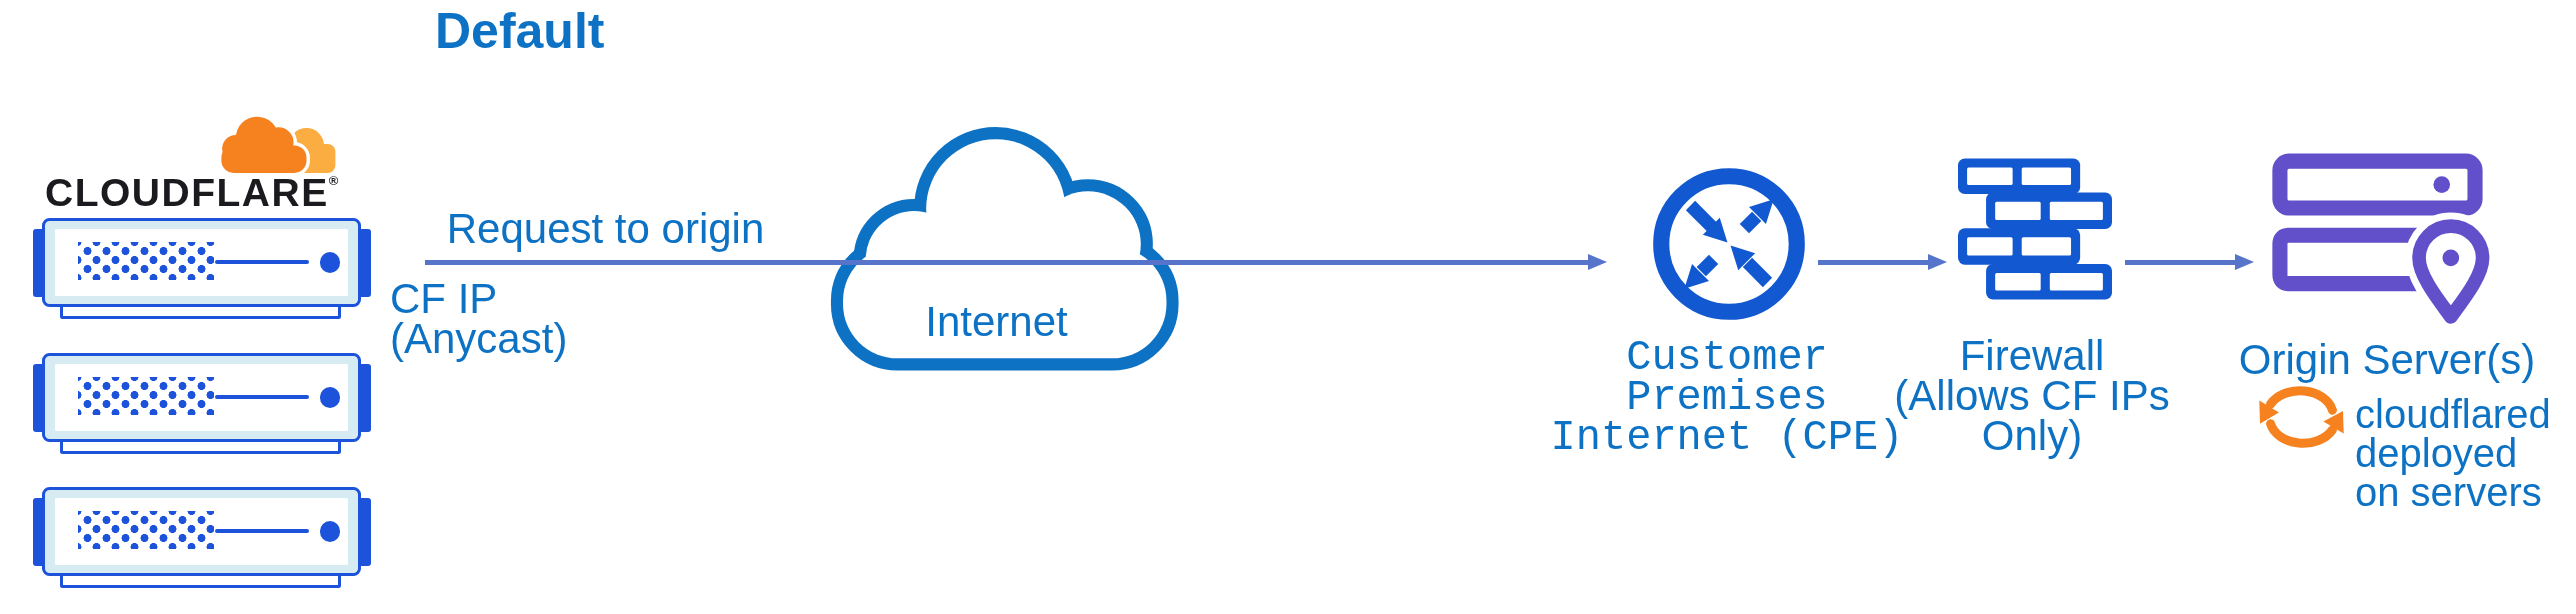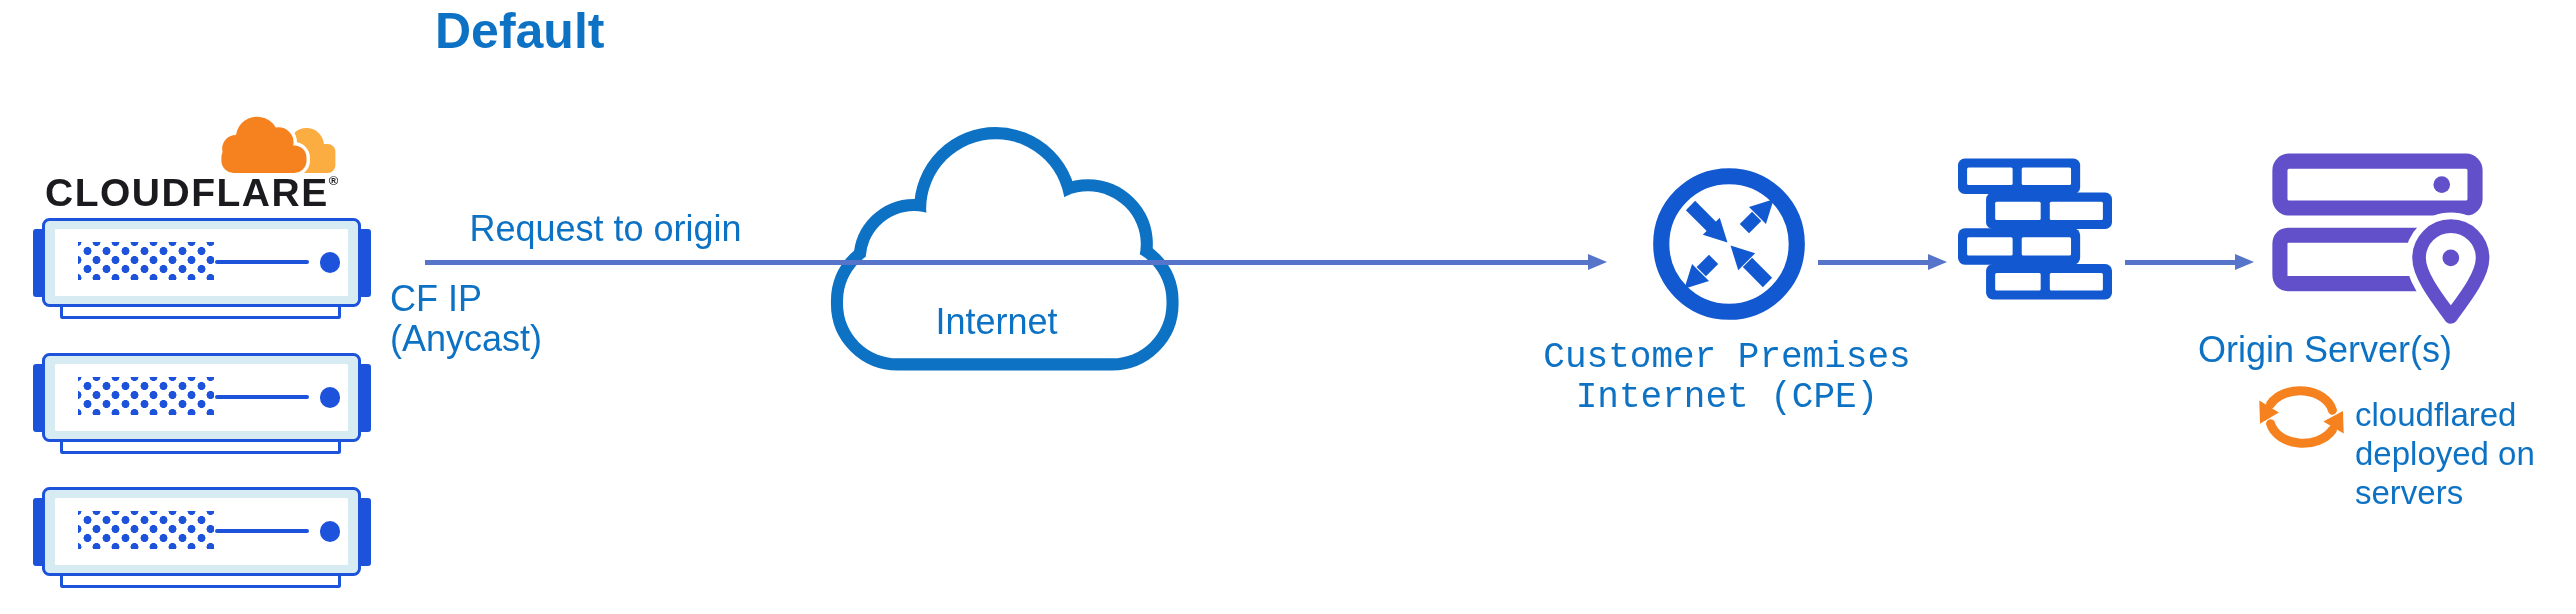--- a/index.html
+++ b/index.html
@@ -59,28 +59,28 @@
   .stroke-cloud{stroke:var(--text-blue);}
   .fill-blue{fill:var(--icon-blue);}
   .stroke-blue{stroke:var(--icon-blue);}
   .fill-purple{fill:var(--purple);}
   .stroke-purple{stroke:var(--purple);}
   .stroke-orange{stroke:var(--orange);}
   .fill-orange{fill:var(--orange);}
   .fill-orange-light{fill:var(--orange-light);}
 
   
-  .lbl{position:absolute;color:var(--text-blue);font-size:36px;line-height:40px;z-index:6;}
+  .lbl{position:absolute;color:var(--text-blue);font-size:42px;line-height:40px;z-index:6;}
   .request-lbl{left:435px;top:209px;width:341px;text-align:center;}
   .cfip-lbl{left:390px;top:279px;}
   .internet-lbl{left:898px;top:302px;width:197px;text-align:center;}
   .cpe-lbl{left:1538px;top:338px;width:378px;text-align:center;font-family:Liberation Mono, monospace;}
   .firewall-lbl{left:1843px;top:336px;width:378px;text-align:center;}
-  .origin-lbl{left:2198px;top:330px;width:378px;text-align:left;}
-  .note-lbl{left:2355px;top:395px;width:216px;font-size:33px;line-height:39px;}
+  .origin-lbl{left:2198px;top:340px;width:378px;text-align:center;}
+  .note-lbl{left:2355px;top:395px;width:216px;font-size:40px;line-height:39px;}
 </style>
 </head>
 <body>
 
 <div class="stage">
 
   <h1 class="title">Default</h1>
 
   <div class="cf-logo">
     <svg class="cf-logo-cloud" viewBox="0 0 200 100">
@@ -225,17 +225,21 @@
   <div class="lbl request-lbl">Request to origin</div>
   <div class="lbl cfip-lbl">
     <span>CF IP</span><br>
     <span>(Anycast)</span>
   </div>
   <div class="lbl internet-lbl">Internet</div>
   <div class="lbl cpe-lbl">
     <span>Customer Premises</span><br>
     <span>Internet (CPE)</span>
   </div>
+  <div class="lbl firewall-lbl">
+    <span>Firewall</span><br>
+    <span>(Allows CF IPs Only)</span>
+  </div>
   <div class="lbl origin-lbl">Origin Server(s)</div>
   <div class="lbl note-lbl">cloudflared deployed on servers</div>
 
 </div>
 
 
 </body></html>

